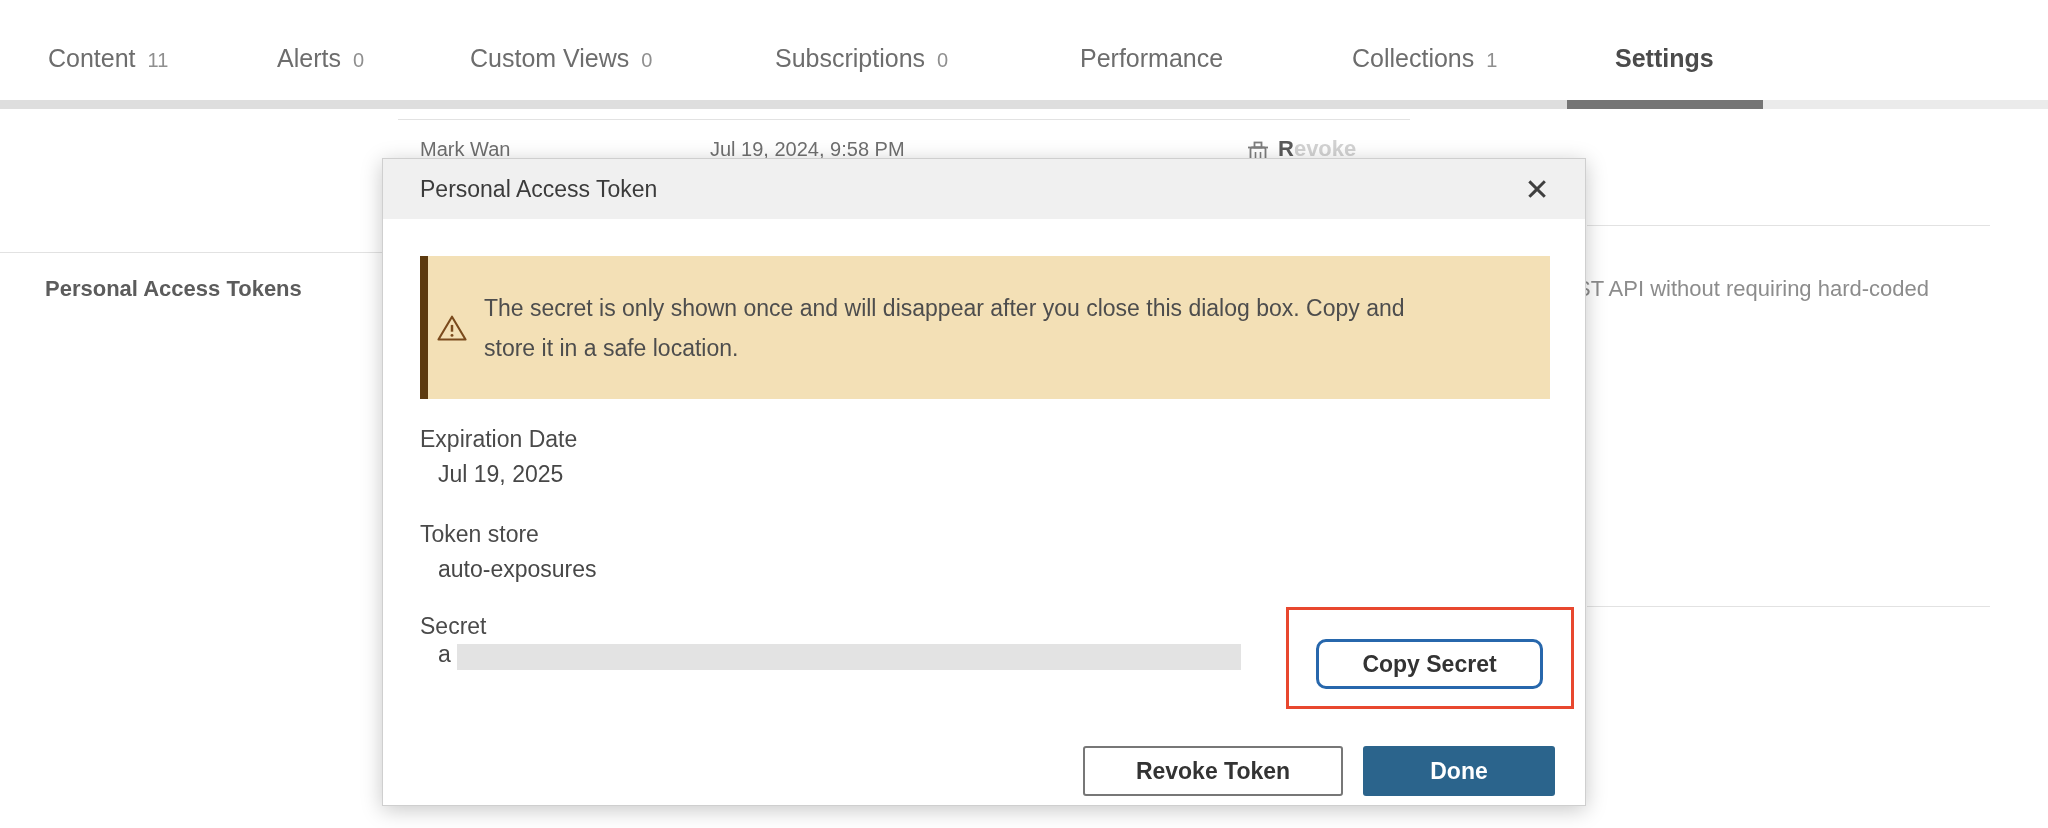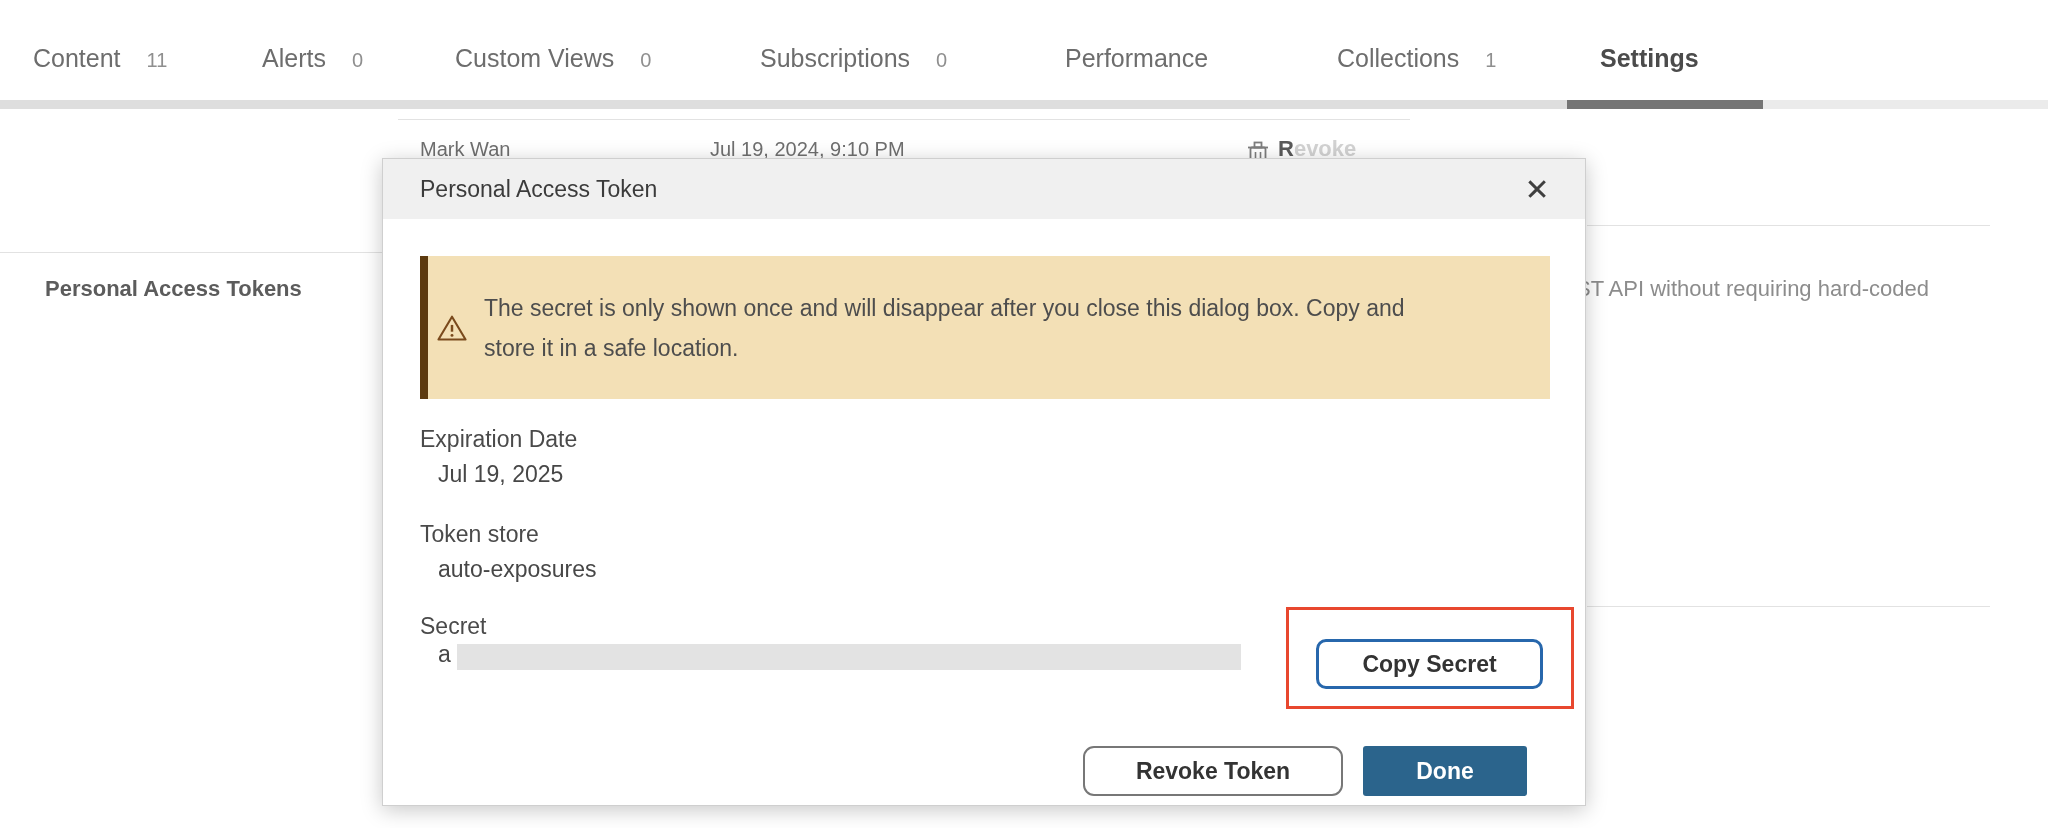--- a/index.html
+++ b/index.html
@@ -4,22 +4,22 @@
 <style>
   * { margin:0; padding:0; box-sizing:border-box; }
   html,body { background:#ffffff; }
   .page {
     position:relative; width:2048px; height:828px; overflow:hidden;
     background:#ffffff; font-family:"Liberation Sans", sans-serif;
   }
 
   
   .tab {
-    position:absolute; top:44px; display:flex; align-items:baseline; gap:26px;
-    font-size:25px; color:#6d6d6d; cursor:pointer; white-space:nowrap;
+    position:absolute; top:44px; display:flex; align-items:baseline; gap:12px;
+    font-size:25px; color:#6d6d6d; cursor:pointer; white-space:nowrap;margin-left:15px;
   }
   .tab .count { font-size:20px; color:#8f8f8f; }
   .tab.active { color:#4b4b4b; font-weight:700; }
   .tab-track { position:absolute; top:100px; left:0; width:2048px; height:9px; background:#dedede; }
   .tab-track-right { position:absolute; top:100px; left:1763px; width:285px; height:9px; background:#ebebeb; }
   .tab-indicator { position:absolute; top:100px; left:1567px; width:196px; height:9px; background:#757575; }
 
   
   .bg-divider { position:absolute; height:1px; background:#e2e2e2; }
   .bg-row-text { position:absolute; top:138px; font-size:20px; color:#6f6f6f; white-space:nowrap; }
@@ -76,26 +76,26 @@
     font-size:23px; font-weight:700; color:#333333; cursor:pointer;
     font-family:"Liberation Sans", sans-serif;
   }
   .annotation-box {
     position:absolute; left:903px; top:448px; width:288px; height:102px;
     border:3px solid #e8472e; pointer-events:none;
   }
 
   .revoke-btn {
     position:absolute; left:700px; top:587px; width:260px; height:50px;
-    background:#ffffff; border:2px solid #777777; border-radius:11px;
+    background:#ffffff; border:2px solid #777777; border-radius:3px;
     font-size:23px; font-weight:700; color:#333333; cursor:pointer;
     font-family:"Liberation Sans", sans-serif;
   }
   .done-btn {
-    position:absolute; left:980px; top:587px; width:164px; height:50px;
+    position:absolute; left:980px; top:587px; width:192px; height:50px;
     background:#2b648c; border:none; border-radius:3px;
     font-size:23px; font-weight:700; color:#ffffff; cursor:pointer;
     font-family:"Liberation Sans", sans-serif;
   }
 </style>
 </head>
 <body>
 
 <div class="page">
 
@@ -124,21 +124,21 @@
   </div>
   <div class="tab active" style="left:1600px">
     <span>Settings</span>
   </div>
   <div class="tab-track"></div>
   <div class="tab-track-right"></div>
   <div class="tab-indicator"></div>
 
   <div class="bg-divider" style="left:398px; top:119px; width:1012px;"></div>
   <div class="bg-row-text" style="left:420px">Mark Wan</div>
-  <div class="bg-row-text" style="left:710px">Jul 19, 2024, 9:10 PM</div>
+  <div class="bg-row-text" style="left:710px">Jul 19, 2024, 9:58 PM</div>
   <div class="bg-trash">
     <svg width="24" height="28" viewBox="0 0 24 28">
       <rect x="4.5" y="7.5" width="15" height="18" rx="1.5" fill="none" stroke="#7d7d7d" stroke-width="1.8"></rect>
       <line x1="2" y1="7.5" x2="22" y2="7.5" stroke="#7d7d7d" stroke-width="1.8"></line>
       <rect x="8.5" y="2.5" width="7" height="5" fill="none" stroke="#7d7d7d" stroke-width="1.8"></rect>
       <line x1="9.5" y1="12" x2="9.5" y2="22" stroke="#7d7d7d" stroke-width="1.6"></line>
       <line x1="14.5" y1="12" x2="14.5" y2="22" stroke="#7d7d7d" stroke-width="1.6"></line>
     </svg>
   </div>
   <div class="bg-action">Revoke</div>

